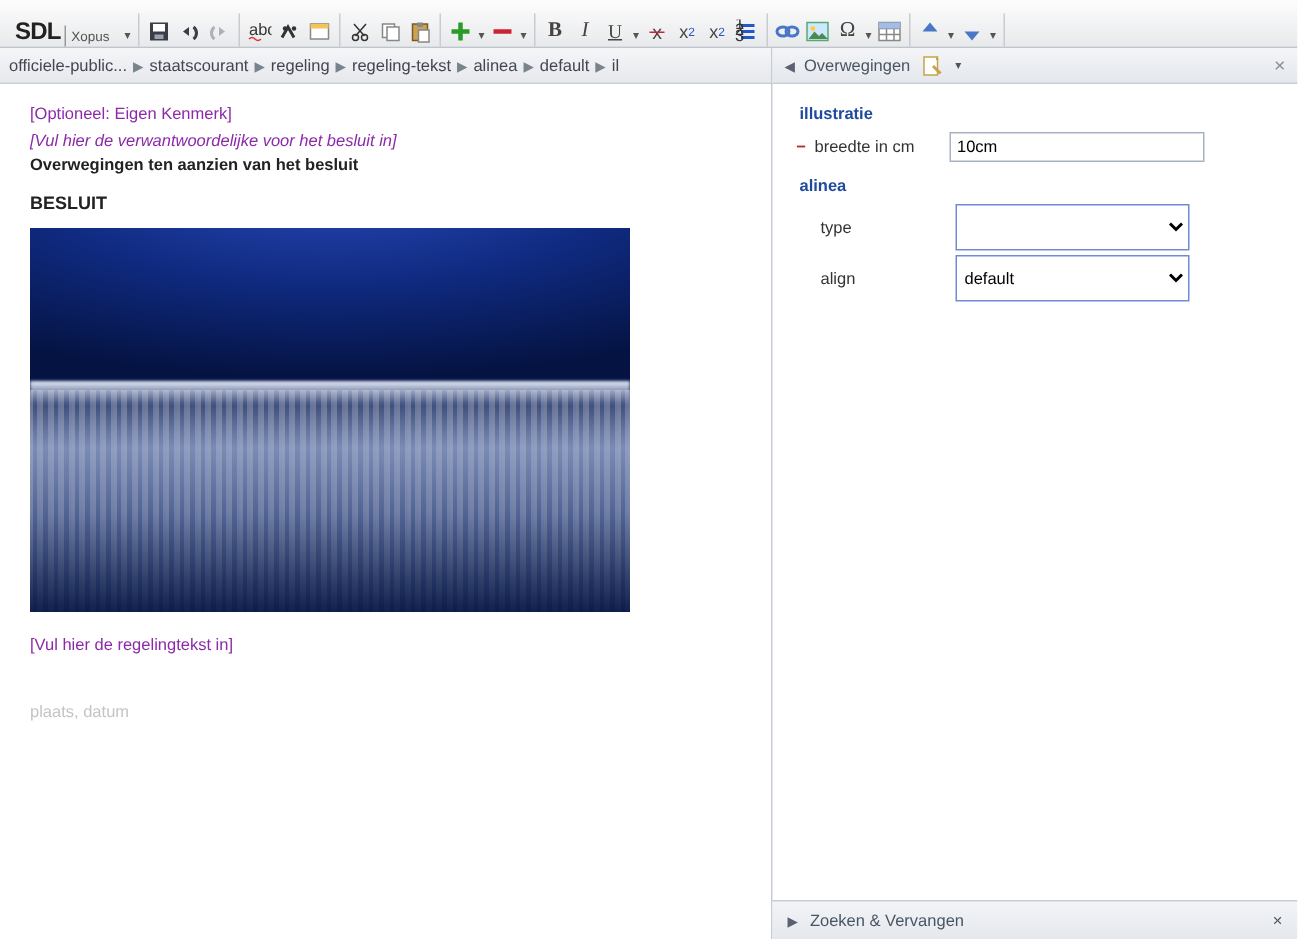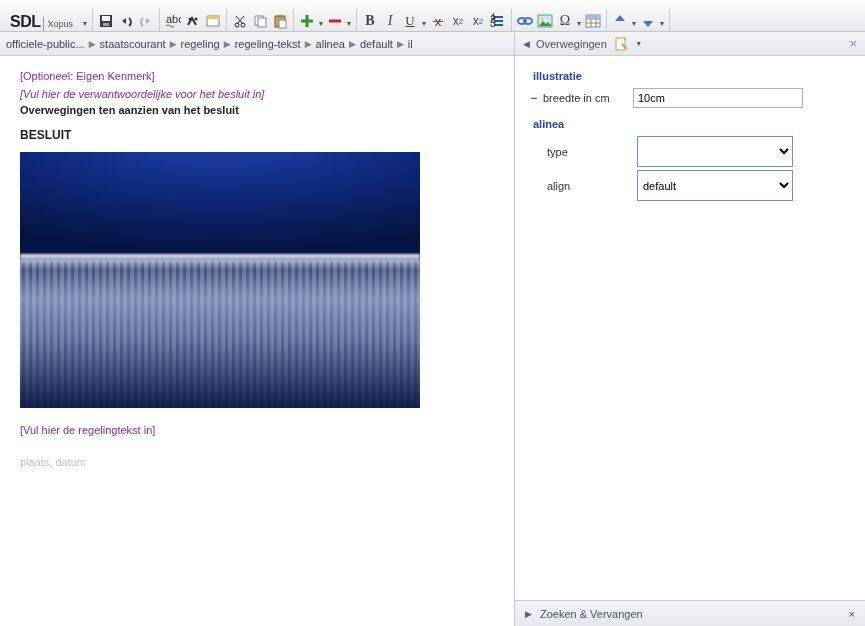--- a/index.html
+++ b/index.html
@@ -22,21 +22,21 @@
     .verant{color:#8c2aa8;font-style:italic;margin-bottom:4px}
     .owv{font-weight:bold;margin-bottom:12px}
     .owv-txt{color:#8c2aa8;margin-bottom:16px}
     .besluit{font-weight:bold;font-size:12px;margin-bottom:10px}
     .forest{width:400px;height:256px;background:#0a1f55;margin-bottom:16px;position:relative;overflow:hidden}
     .forest .dark{position:absolute;inset:0;background:radial-gradient(ellipse 140% 70% at 50% -10%,#2748b5 0%,#0f2a80 35%,#051342 70%)}
     .forest .frost{position:absolute;left:0;right:0;bottom:0;height:58%;background:
       linear-gradient(180deg,rgba(200,220,255,0) 0%,rgba(210,225,255,0.35) 18%,rgba(190,206,240,0.55) 26%,rgba(160,180,225,0.35) 55%,rgba(10,25,70,0.9) 100%),
       repeating-linear-gradient(90deg,rgba(255,255,255,0.35) 0 2px,rgba(150,175,225,0.25) 2px 5px,rgba(200,215,250,0.4) 5px 7px)}
     .forest .frost::before{content:"";position:absolute;left:0;right:0;top:-6px;height:16px;background:linear-gradient(#e8efff,rgba(232,239,255,0));filter:blur(1px)}
-    .regeling{color:#8c2aa8;margin-bottom:20px}
+    .regeling{color:#8c2aa8;margin-bottom:33px}
     .plaats{color:#c4c4c4}
     .right-col{flex:1;display:flex;flex-direction:column;min-height:0}
     .panel-head{height:24px;background:linear-gradient(#f3f5f8,#e4e7ec);border-bottom:1px solid #c6ccd4;display:flex;align-items:center;padding:0 8px;gap:6px;color:#4a5563}
     .panel-head .tri{font-size:9px;color:#5a6270}
     .panel-head .title{flex:0 0 auto}
     .panel-head .spacer{flex:1}
     .panel-head .x{color:#8a8f98;font-size:13px;cursor:default}
     .panel-head .doc-ico{width:16px;height:16px;display:inline-flex;align-items:center;justify-content:center}
     .props{flex:1;overflow:auto;padding:10px 12px}
     .sect{color:#204a9e;font-weight:bold;margin:4px 0 6px 6px}

